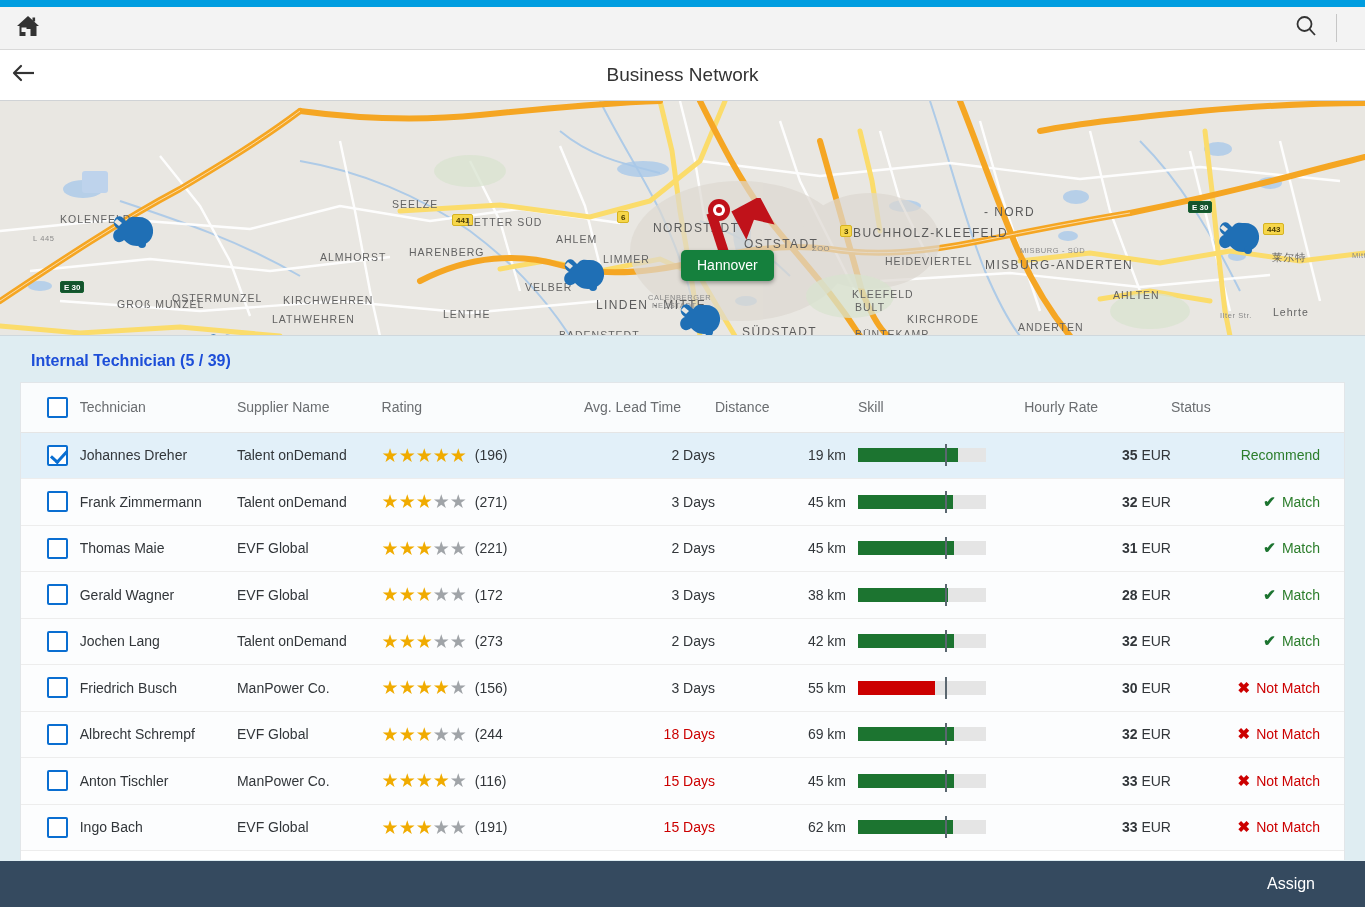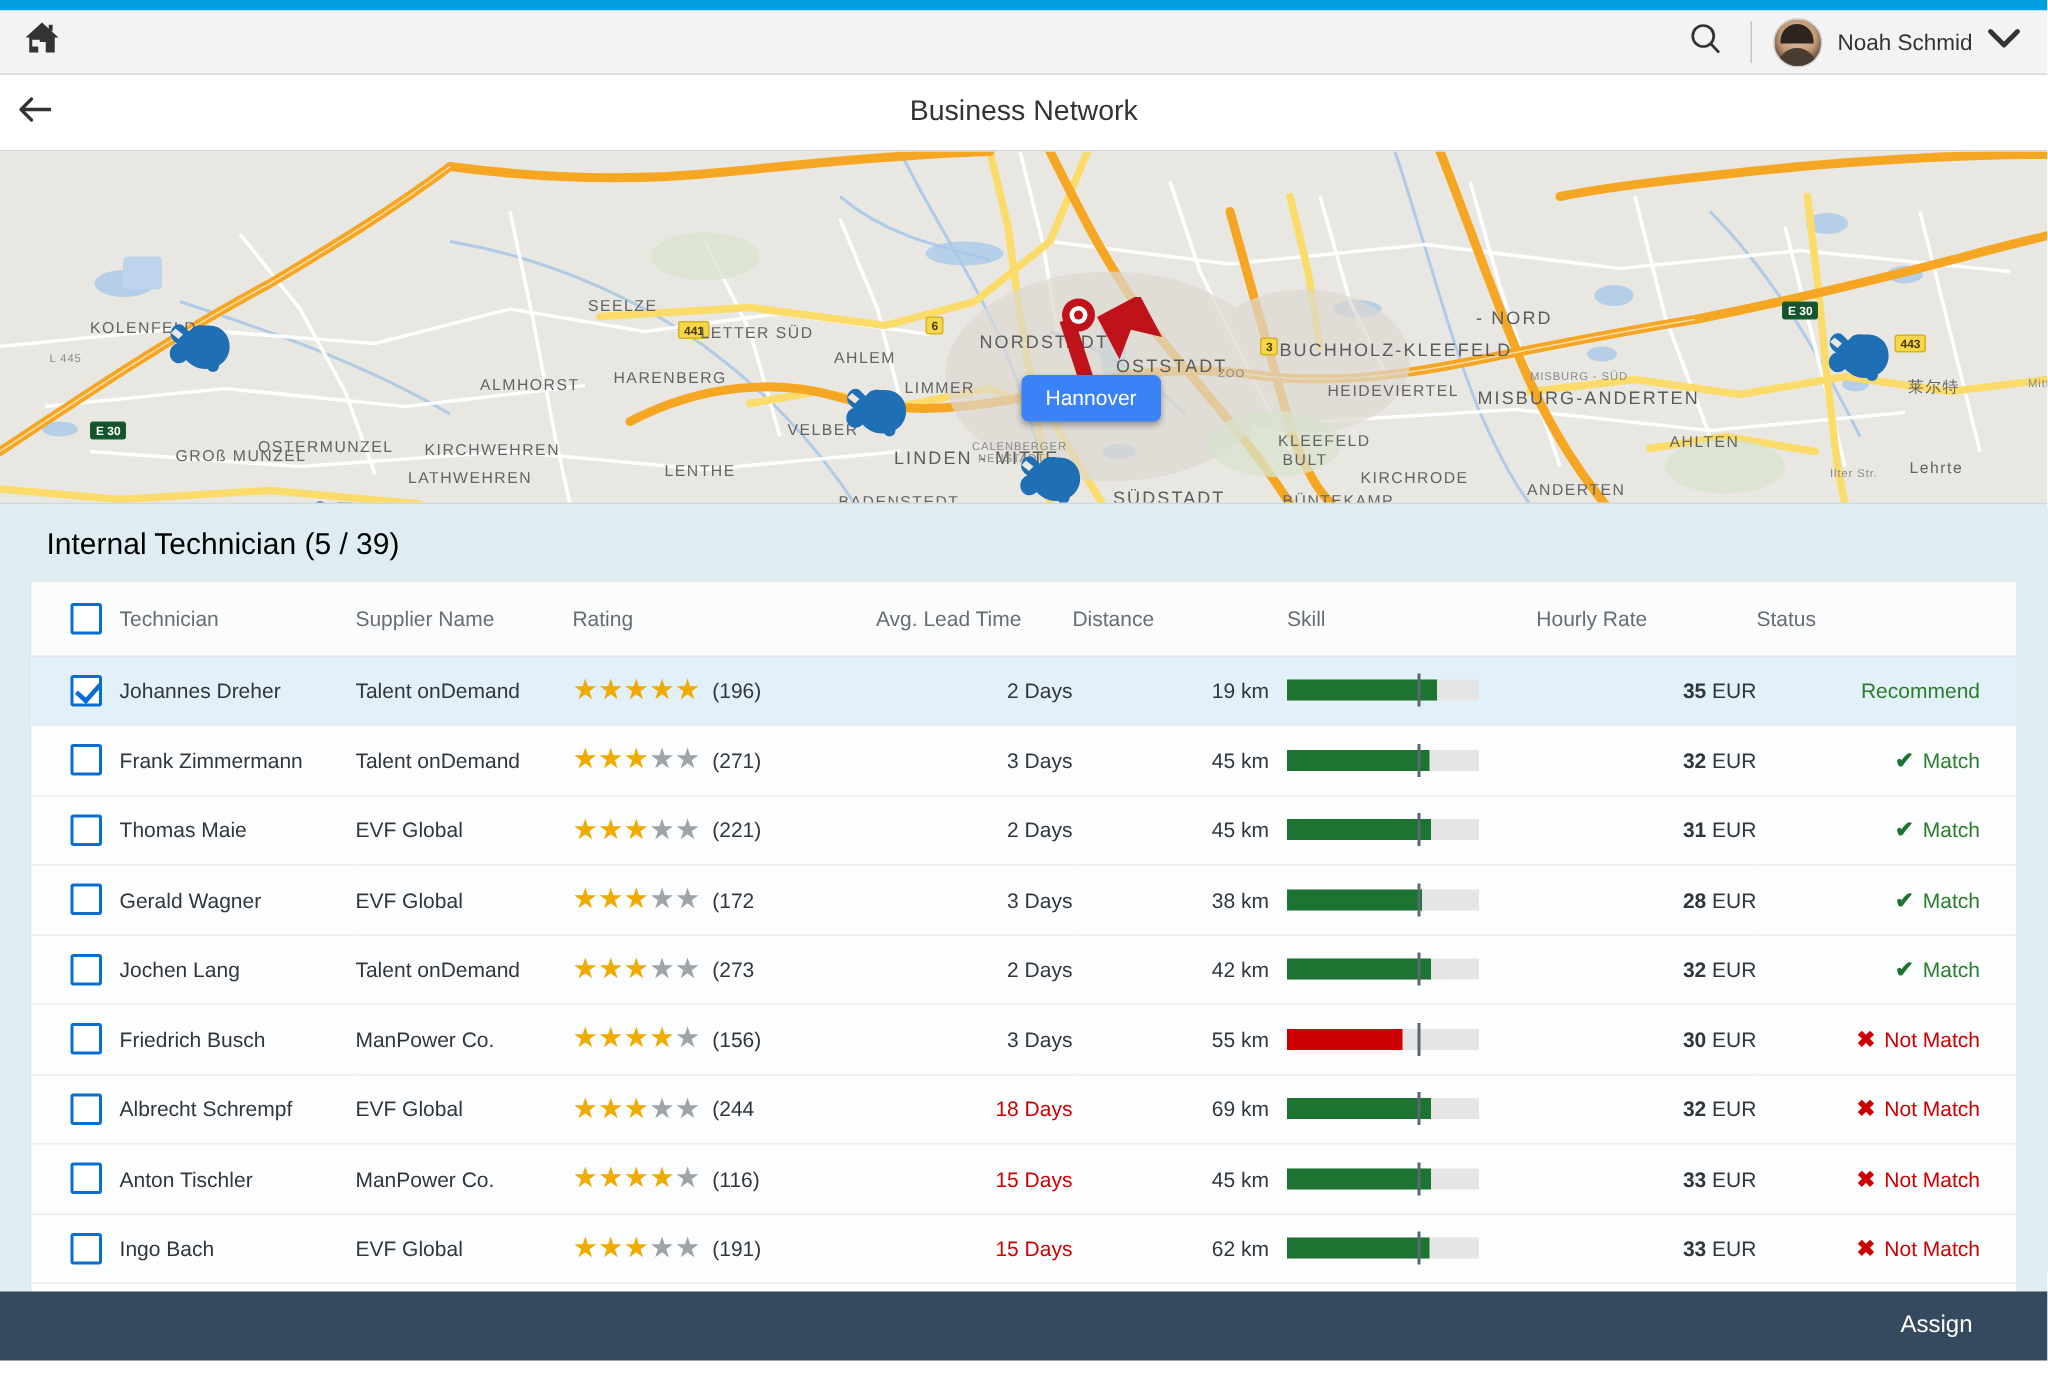--- a/index.html
+++ b/index.html
@@ -75,32 +75,32 @@
   .map-label.tiny { font-size: 7.5px; color: #8a8a8a; }
   .shield {
     position:absolute; background:#f6d64a; border:1px solid #d6b321;
     color:#4a3c00; font-size:8px; font-weight:bold; border-radius:2px;
     padding:0 3px; line-height:11px; height:12px;
   }
   .shield.green { background:#14532d; border-color:#15602f; color:#fff; }
   .tech-pin { position:absolute; width:46px; height:36px; }
   .hannover-marker { position:absolute; z-index:6; }
   .hv-bubble {
-    background:#3b82f6; color:#fff; font-size:14px;
+    background:#15803d; color:#fff; font-size:14px;
     padding:7px 16px 8px; border-radius:5px;
     box-shadow:0 2px 4px rgba(0,0,0,.35); white-space:nowrap;
   }
 
   
   .content {
     position: relative; background: #dfedf2;
     height: 533px; padding: 0; overflow: hidden;
   }
   .section-title {
-    font-size: 20px; color: #000000; padding: 16px 0 12px 31px;
+    font-size: 16px; color: #1d4ed8; padding: 16px 0 12px 31px; font-weight: bold;
   }
   .table-shell {
     margin: 0 20px 0 20px; background:#fff;
     border:1px solid #e2e6e9; border-bottom:none; height: 478px; overflow:hidden;
   }
   table.tech { width: 100%; border-collapse: collapse; table-layout: fixed; }
   table.tech th {
     font-weight: normal; font-size: 14px; color: #6a6d70;
     text-align: left; padding: 13px 0 13px 0; height: 49px;
     background: #fafcfd; border-bottom: 1px solid #e5e5e5;
@@ -192,29 +192,20 @@
     <div class="spacer"></div>
     <div class="search-btn">
       <span>
         <svg width="24" height="24" viewBox="0 0 24 24" aria-hidden="true">
           <circle cx="10.5" cy="10" r="7" fill="none" stroke="#333" stroke-width="1.8"></circle>
           <line x1="15.6" y1="15.2" x2="21" y2="21" stroke="#333" stroke-width="1.8"></line>
         </svg>
       </span>
     </div>
     <div class="hdr-sep"></div>
-    <div class="user-area">
-      <div class="avatar"></div>
-      <span class="user-name">Noah Schmid</span>
-      <span class="chev">
-        <svg width="22" height="14" viewBox="0 0 22 14" aria-hidden="true">
-          <path d="M2 2 L11 11 L20 2" fill="none" stroke="#333" stroke-width="3.2" stroke-linecap="round" stroke-linejoin="round"></path>
-        </svg>
-      </span>
-    </div>
   </div>
 
   <div class="title-bar">
     <div class="back-btn">
       <span>
         <svg width="26" height="18" viewBox="0 0 26 18" aria-hidden="true">
           <line x1="3" y1="9" x2="23" y2="9" stroke="#333" stroke-width="2.2"></line>
           <path d="M10 2 L3 9 L10 16" fill="none" stroke="#333" stroke-width="2.2" stroke-linecap="round" stroke-linejoin="round"></path>
         </svg>
       </span>

